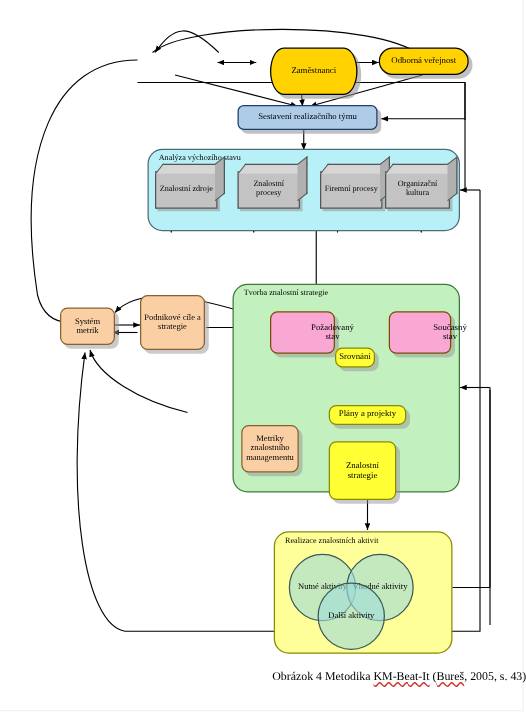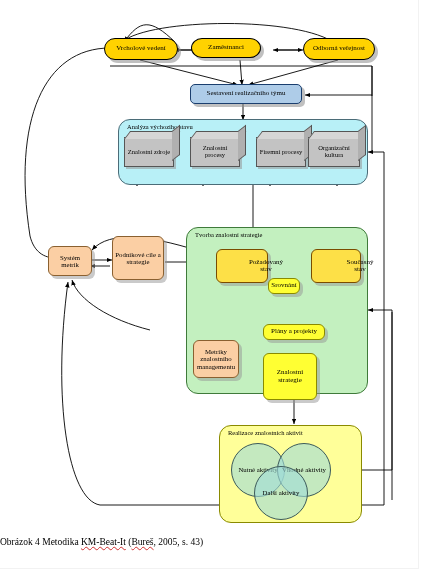--- a/index.html
+++ b/index.html
@@ -96,21 +96,21 @@
     right: -7px; top: -7px;
     width: 7px; height: 100%;
     background: #b0b0b0;
     border: 1px solid #555;
     border-left: none;
     box-sizing: content-box;
     transform: skewY(-38deg);
     transform-origin: top left;
   }
   .orange-deep {
-    background: #fde047;
+    background: #f9a8d4;
     border: 1px solid #7a4c00;
     border-radius: 6px;
     font-size: 7px;
     box-shadow: 3px 3px 0 rgba(150,150,150,0.5);
     padding-left: 48px;
   }
   .peach {
     background: #fbcfa4;
     border: 1px solid #8a6030;
     border-radius: 6px;
@@ -159,21 +159,21 @@
     box-sizing: border-box;
   }
   .venn .lbl { position: relative; z-index: 2; }
 
   
   #caption {
     position: absolute;
     left: 0;
     top: 537px;
     width: 421px;
-    text-align: left;
+    text-align: right;
     font-size: 9.5px;
     font-family: "Liberation Serif", serif;
     color: #000;
   }
   #caption .squiggle {
     text-decoration: underline;
     text-decoration-style: wavy;
     text-decoration-color: #d03030;
   }
 </style>
@@ -259,24 +259,21 @@
         <path d="M110,48 C44,48 12,120 30,236 C34,252 44,258 56,258" marker-end="url(#ah)"></path>
 
         <path d="M196,250 C150,236 110,230 92,250" marker-end="url(#ah)"></path>
 
         <path d="M100,505 C68,500 52,400 68,282" marker-end="url(#ah)"></path>
 
         <path d="M150,330 C110,320 78,300 72,280" marker-end="url(#ah)"></path>
       </g>
     </svg>
 
-    <div class="node actor" style="left:104px; top:38px; width:74px; height:22px;">
-      <span class="lbl">Vrcholové vedení</span>
-    </div>
-    <div class="node actor" style="left:191px; top:38px; width:70px; height:20px;">
+    <div class="node actor" style="left:216px; top:38px; width:70px; height:38px;">
       <span class="lbl">Zaměstnanci</span>
     </div>
     <div class="node actor" style="left:303px; top:38px; width:72px; height:22px;">
       <span class="lbl">Odborná veřejnost</span>
     </div>
 
     <div class="node bluebox" style="left:190px; top:84px; width:112px; height:20px;align-items:center;">
       <span class="lbl">Sestavení realizačního týmu</span>
     </div>
 

